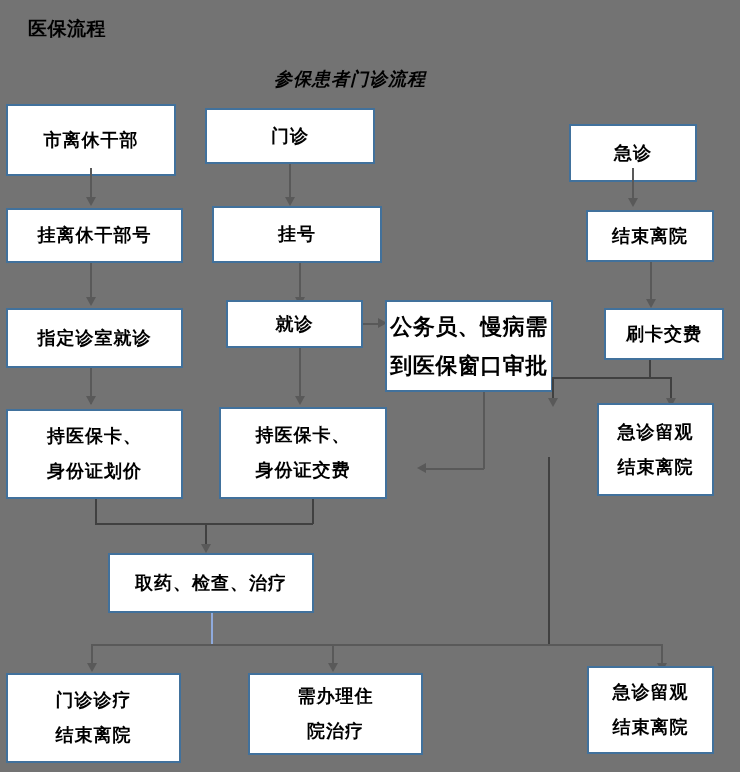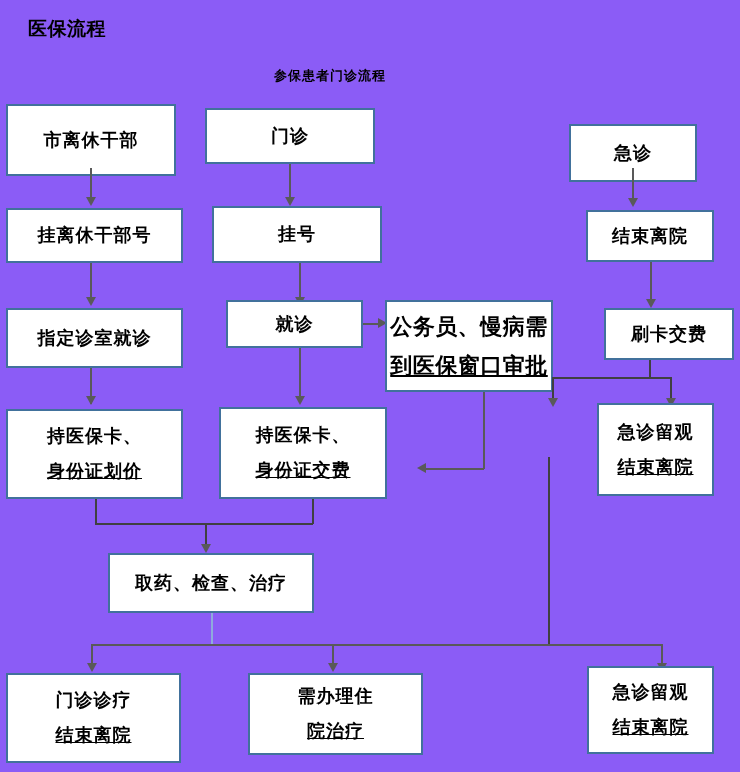--- a/index.html
+++ b/index.html
@@ -4,21 +4,21 @@
 <style>
   html, body {
     margin: 0;
     padding: 0;
     background: #ffffff;
   }
   #page {
     position: relative;
     width: 740px;
     height: 772px;
-    background: #8b5cf6;
+    background: #737373;
     overflow: hidden;
     font-family: "DejaVu Serif", "Liberation Serif", serif;
   }
 
   
   .page-title {
     position: absolute;
     left: 28px;
     top: 16px;
     font-family: "DejaVu Sans", "Liberation Sans", sans-serif;
@@ -26,46 +26,47 @@
     font-weight: 700;
     color: #000000;
     letter-spacing: 0.5px;
     white-space: nowrap;
   }
   .sub-title {
     position: absolute;
     left: 274px;
     top: 67px;
     font-family: "DejaVu Serif", "Liberation Serif", serif;
-    font-size: 13px;
+    font-size: 18px;
     font-weight: 700;
     color: #000000;
     letter-spacing: 1px;
     white-space: nowrap;
+    font-style: italic;
   }
 
   
   .node {
     position: absolute;
     box-sizing: border-box;
     border: 2px solid #41719c;
     background: #ffffff;
     display: flex;
     flex-direction: column;
     align-items: center;
     justify-content: center;
     font-family: "DejaVu Serif", "Liberation Serif", serif;
     font-size: 18px;
     font-weight: 700;
     color: #000000;
     line-height: 1.05;
     text-align: center;
     letter-spacing: 1px;
   }
-  .node .line2 { margin-top: 16px; text-decoration: underline; }
+  .node .line2 { margin-top: 16px; }
   .node.small { font-size: 22px; letter-spacing: 0.5px; text-align: right; }
 
   
   .conn {
     position: absolute;
     background: #595959;
   }
   .conn.v { width: 1.6px; }
   .conn.h { height: 1.6px; }
   .conn.dark { background: #404040; }
@@ -152,21 +153,21 @@
   </div>
 
   <div class="conn h" style="left:363px; top:323px; width:16px;"></div>
   <div class="arrow-r" style="left:378px; top:318px;"></div>
 
   <div class="node small" style="left:385px; top:300px; width:168px; height:92px;">
     <span>公务员、慢病需</span>
     <span class="line2">到医保窗口审批</span>
   </div>
 
-  <div class="node" style="left:604px; top:308px; width:130px; height:52px;">
+  <div class="node" style="left:604px; top:308px; width:120px; height:52px;">
     <span>刷卡交费</span>
   </div>
 
   <div class="conn v" style="left:90px; top:368px; height:36px;"></div>
   <div class="arrow-d" style="left:86px; top:396px;"></div>
 
   <div class="conn v" style="left:299px; top:348px; height:54px;"></div>
   <div class="arrow-d" style="left:295px; top:396px;"></div>
 
   <div class="conn v dark" style="left:649px; top:360px; height:18px;"></div>

